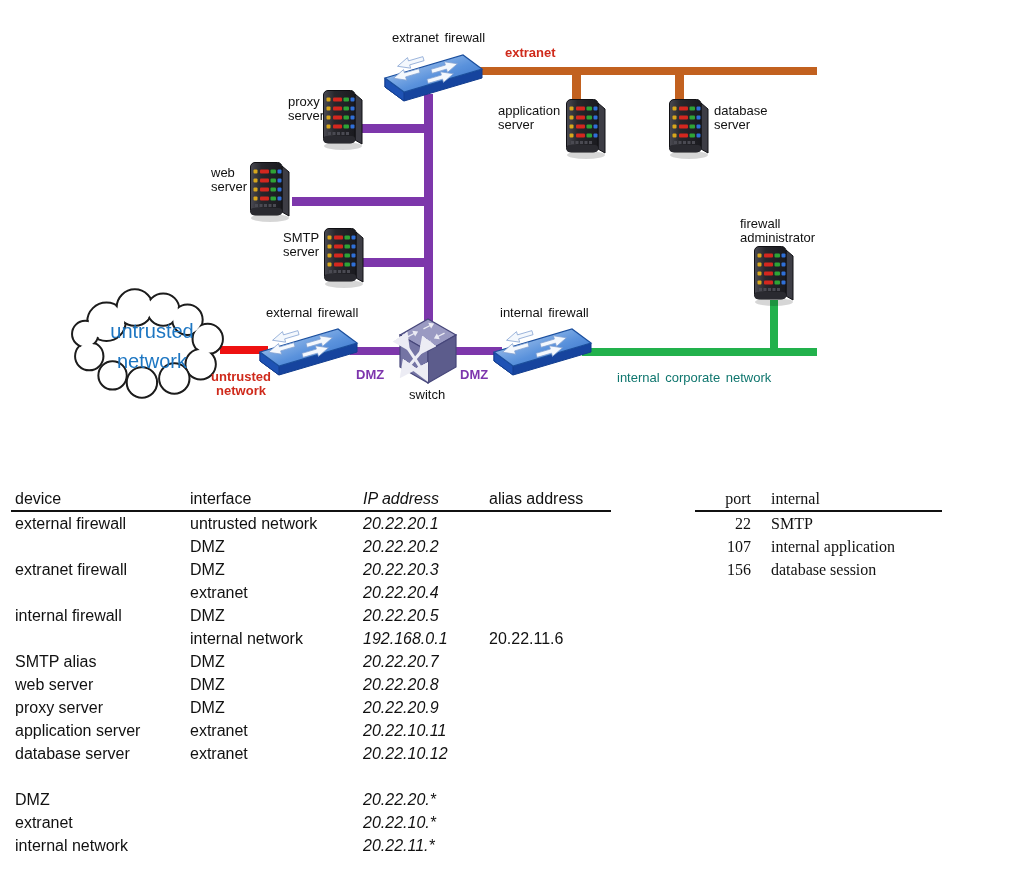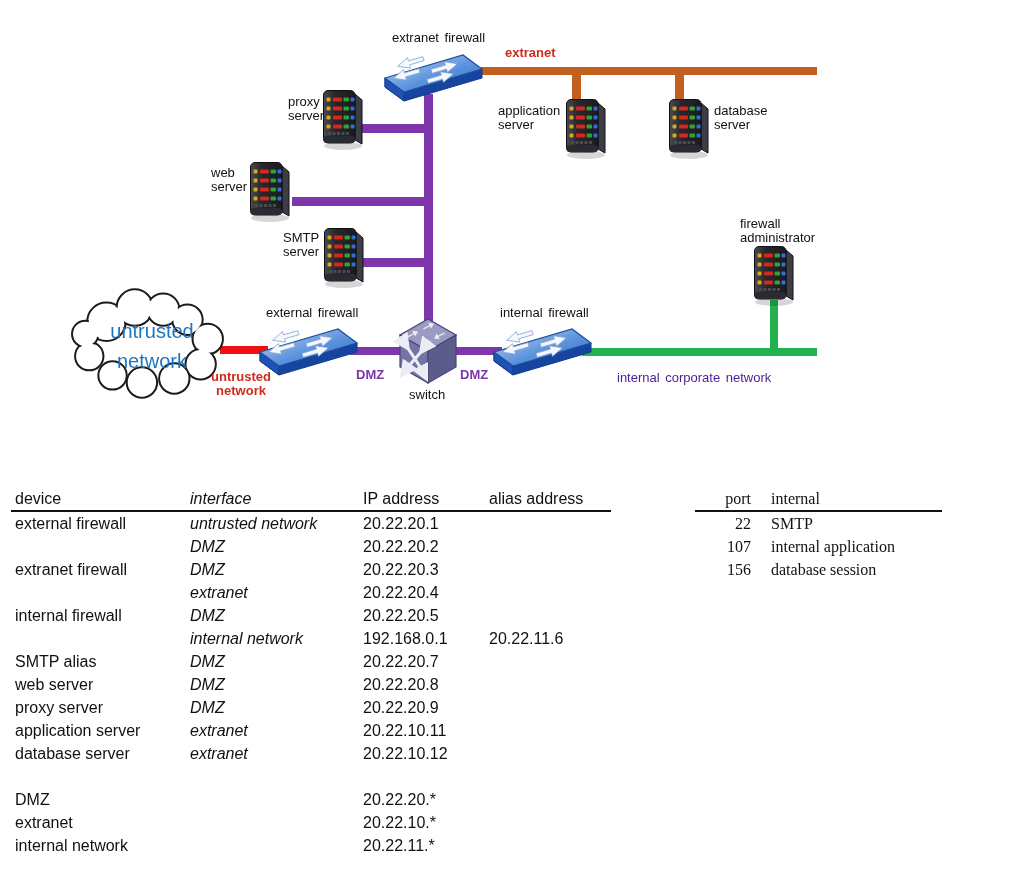--- a/index.html
+++ b/index.html
@@ -9,36 +9,36 @@
   .line{position:absolute;z-index:1;}
   .orange{background:#c2611f;}
   .purple{background:#7d37ab;}
   .red{background:#ee1111;}
   .green{background:#22b14c;}
   .node{position:absolute;z-index:2;}
   .lbl{position:absolute;z-index:3;font-size:13px;line-height:14px;word-spacing:2px;white-space:nowrap;}
   .lbl span{display:block;}
   .lbl.red-t{color:#cf2a1b;font-weight:700;}
   .lbl.purple-t{color:#7d35ad;font-weight:700;}
-  .lbl.green-t{color:#4c1d95;}
+  .lbl.green-t{color:#0f766e;}
   .lbl.center{text-align:center;}
   .cloud-text{position:absolute;z-index:3;left:90px;top:316px;width:124px;text-align:center;
               color:#1d76c2;font-size:20px;line-height:30px;}
   .cloud-text span{display:block;}
   .table-wrap{position:absolute;z-index:3;font-size:16px;}
   table{border-collapse:collapse;table-layout:fixed;}
   th,td{padding:0 0 0 4px;text-align:left;font-weight:400;white-space:nowrap;overflow:visible;}
   tr{height:23px;line-height:23px;}
   thead tr{height:22px;}
   thead th{border-bottom:2px solid #111;}
   #addr-wrap{left:11px;top:487px;}
   #addr-table{width:584px;}
   #addr-table th:nth-child(1),#addr-table td:nth-child(1){width:171px;}
-  #addr-table th:nth-child(2),#addr-table td:nth-child(2){width:169px;font-style:italic;}
-  #addr-table th:nth-child(3),#addr-table td:nth-child(3){width:122px;}
+  #addr-table th:nth-child(2),#addr-table td:nth-child(2){width:169px;}
+  #addr-table th:nth-child(3),#addr-table td:nth-child(3){width:122px;font-style:italic;}
   #addr-table th:nth-child(4),#addr-table td:nth-child(4){width:122px;}
   #port-wrap{left:695px;top:487px;font-family:Liberation Serif, serif;}
   #port-table{width:247px;}
   #port-table th:nth-child(1),#port-table td:nth-child(1){width:56px;text-align:right;padding:0 6px 0 0;}
   #port-table th:nth-child(2),#port-table td:nth-child(2){padding-left:14px;}
 </style>
 </head>
 <body>
 
 <div class="canvas">

